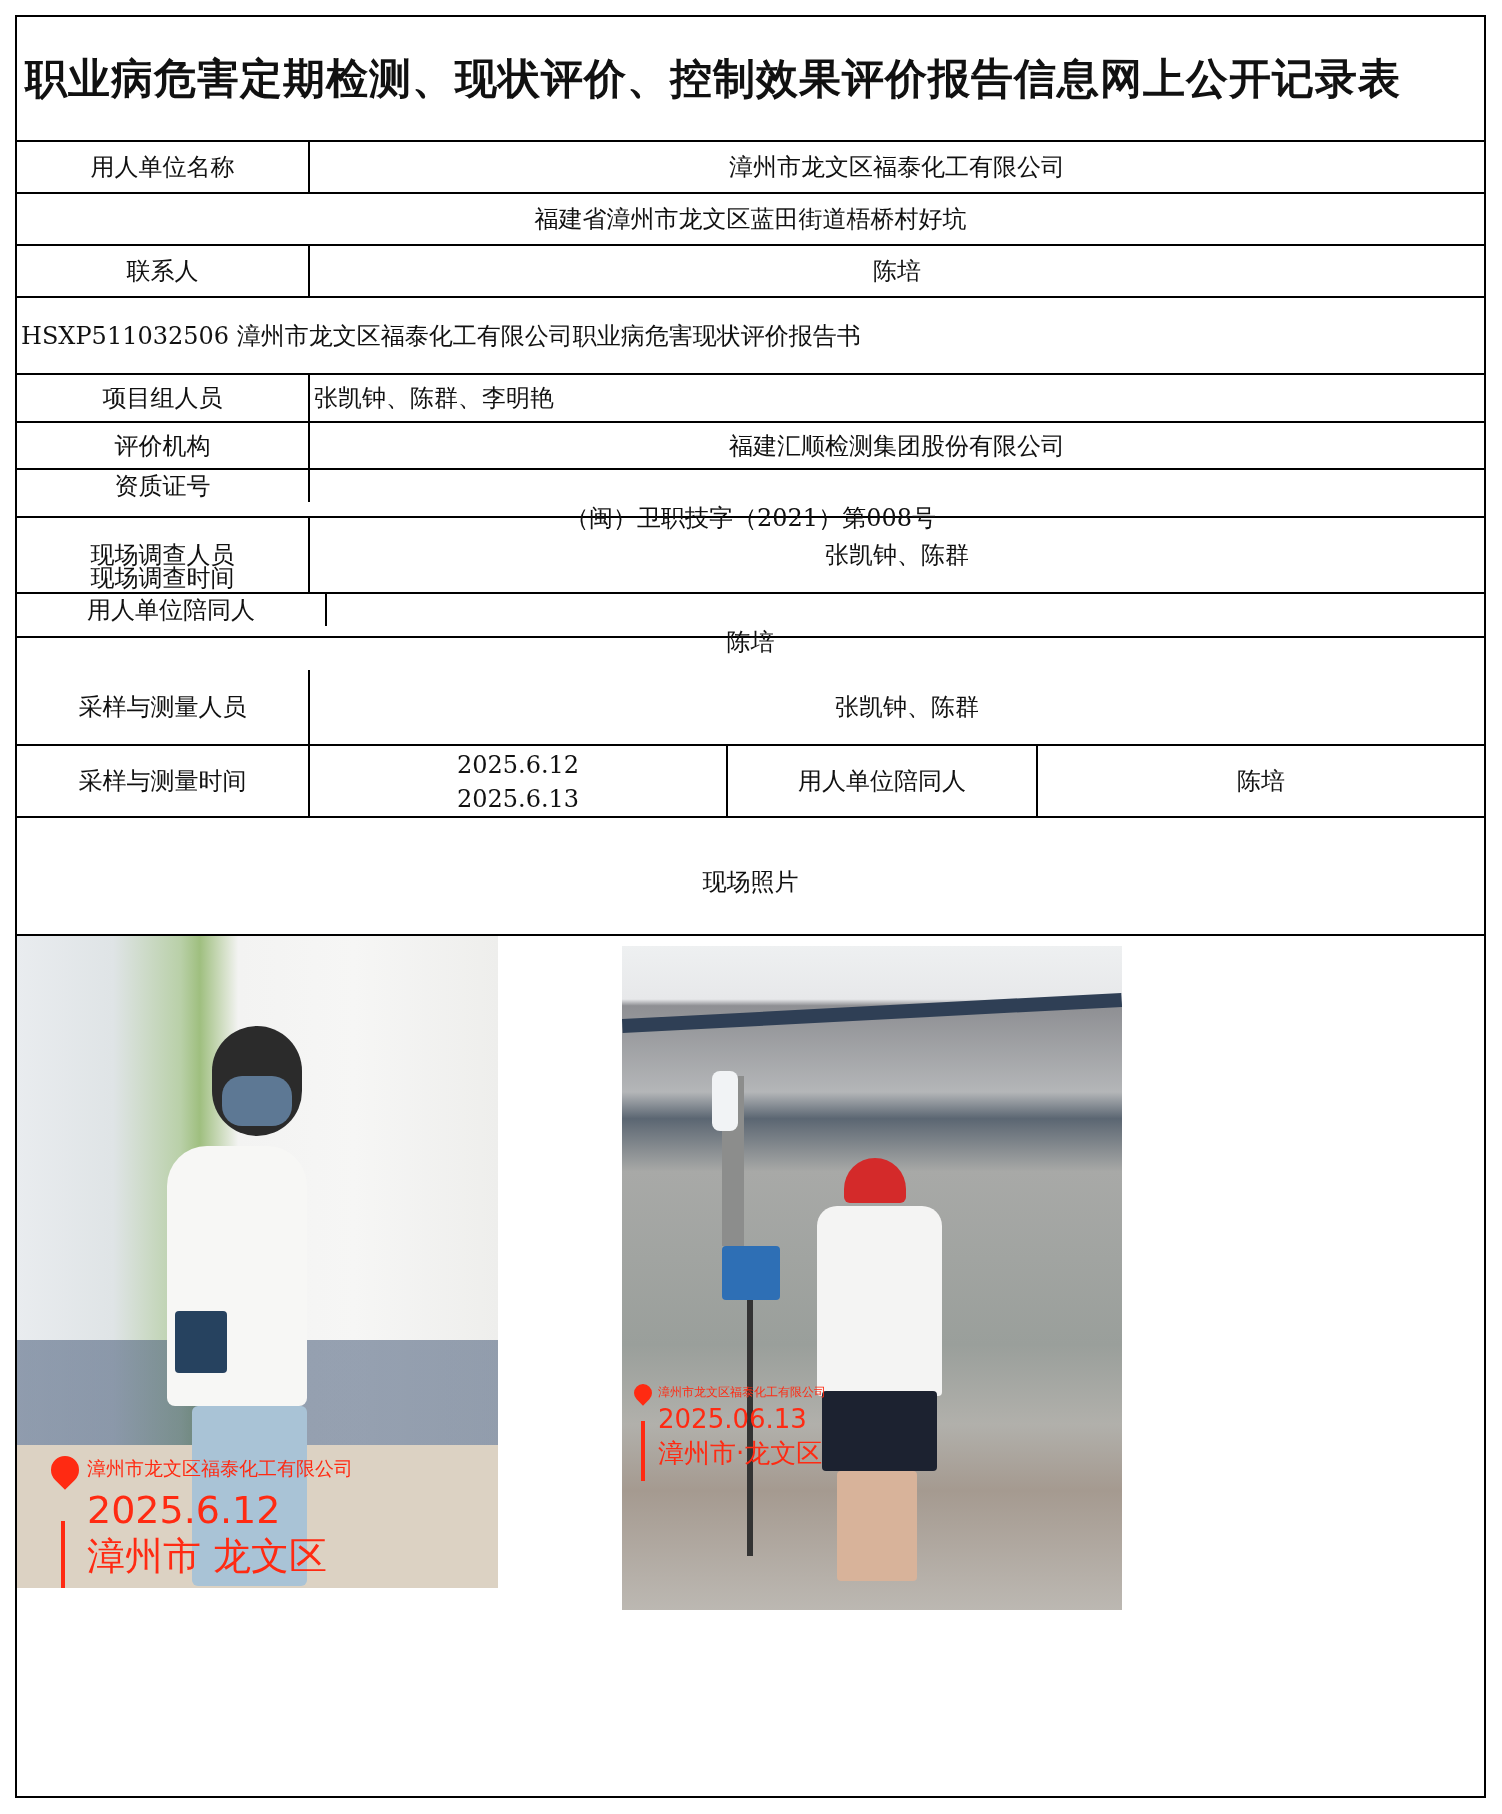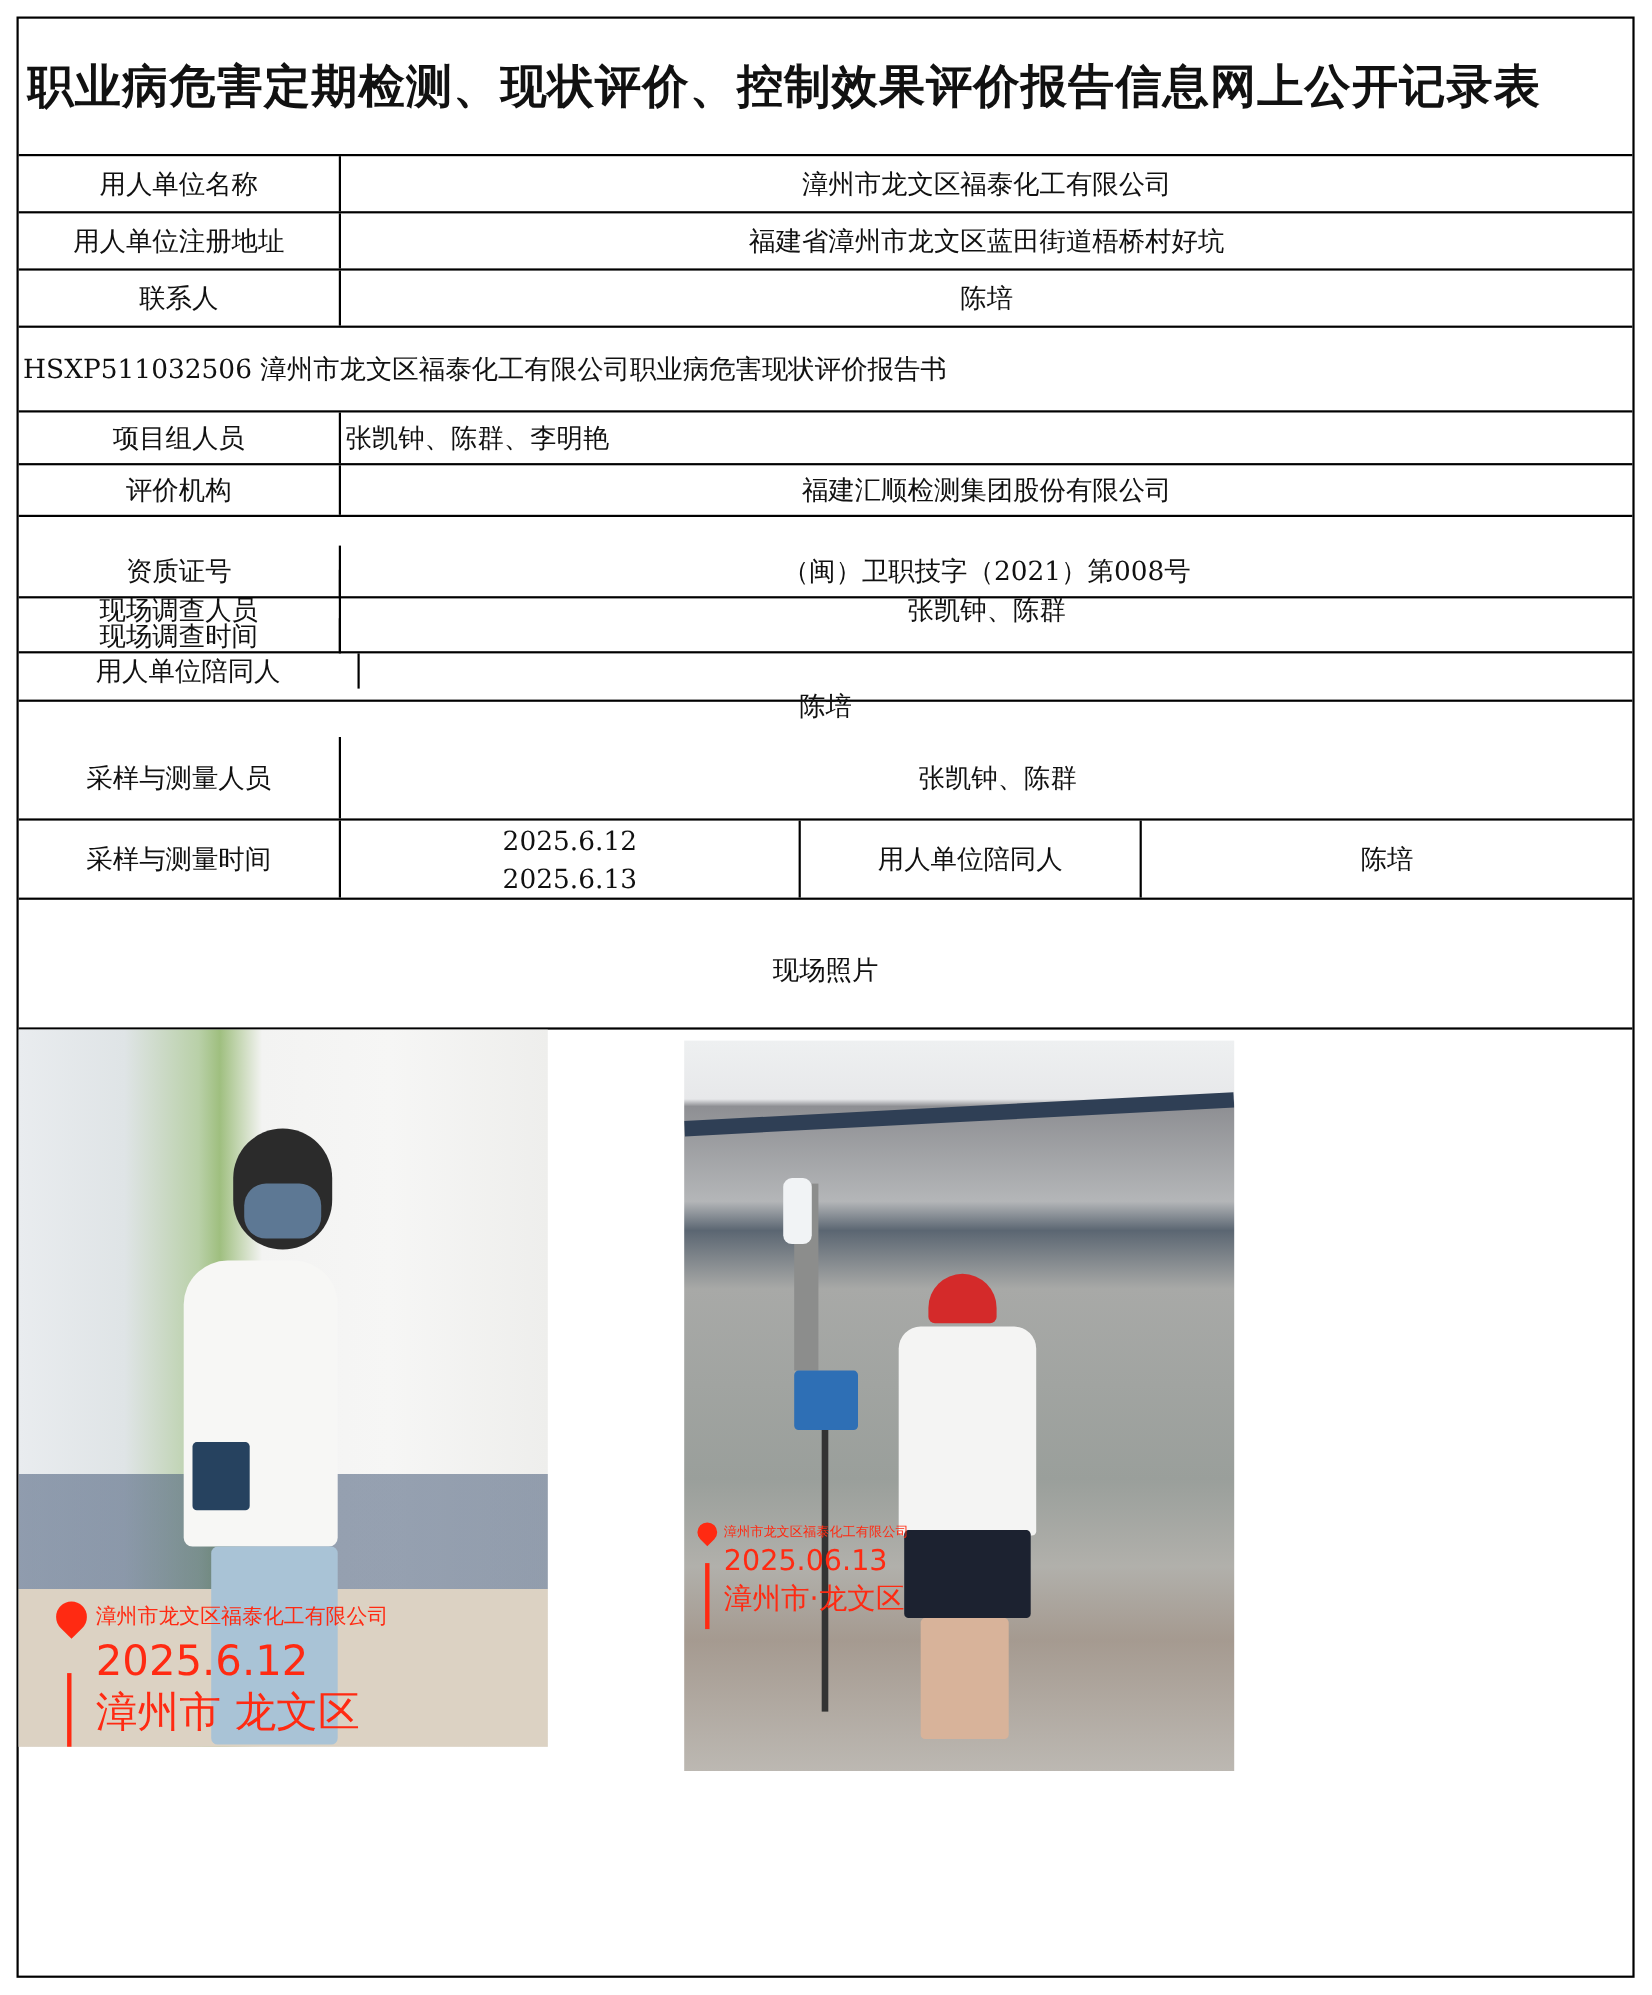--- a/index.html
+++ b/index.html
@@ -88,21 +88,20 @@
 <div class="sheet">
 
   <div class="title">职业病危害定期检测、现状评价、控制效果评价报告信息网上公开记录表</div>
 
   <div class="row" style="top:125px;height:52px;">
     <div class="cell c-label">用人单位名称</div>
     <div class="cell c-val">漳州市龙文区福泰化工有限公司</div>
   </div>
 
   <div class="row" style="top:177px;height:52px;">
-    <div class="cell c-label">用人单位注册地址</div>
     <div class="cell c-val">福建省漳州市龙文区蓝田街道梧桥村好坑</div>
   </div>
 
   <div class="row" style="top:229px;height:52px;">
     <div class="cell c-label">联系人</div>
     <div class="cell c-val">陈培</div>
   </div>
 
   <div class="row" style="top:281px;height:77px;">
     <div class="cell c-val c-left">HSXP511032506 漳州市龙文区福泰化工有限公司职业病危害现状评价报告书</div>
@@ -111,21 +110,21 @@
   <div class="row" style="top:358px;height:48px;">
     <div class="cell c-label">项目组人员</div>
     <div class="cell c-val c-left">张凯钟、陈群、李明艳</div>
   </div>
 
   <div class="row" style="top:406px;height:47px;">
     <div class="cell c-label">评价机构</div>
     <div class="cell c-val">福建汇顺检测集团股份有限公司</div>
   </div>
 
-  <div class="row" style="top:479px;height:48px;">
+  <div class="row" style="top:453px;height:48px;flex-direction:column;">
     <div class="cell c-label">资质证号</div>
     <div class="cell c-val">（闽）卫职技字（2021）第008号</div>
   </div>
 
   <div class="row" style="top:501px;height:76px;">
     <div class="cell c-label">现场调查人员</div>
     <div class="cell c-val">张凯钟、陈群</div>
   </div>
 
   <div class="row" style="top:545px;height:76px;flex-direction:column;">

